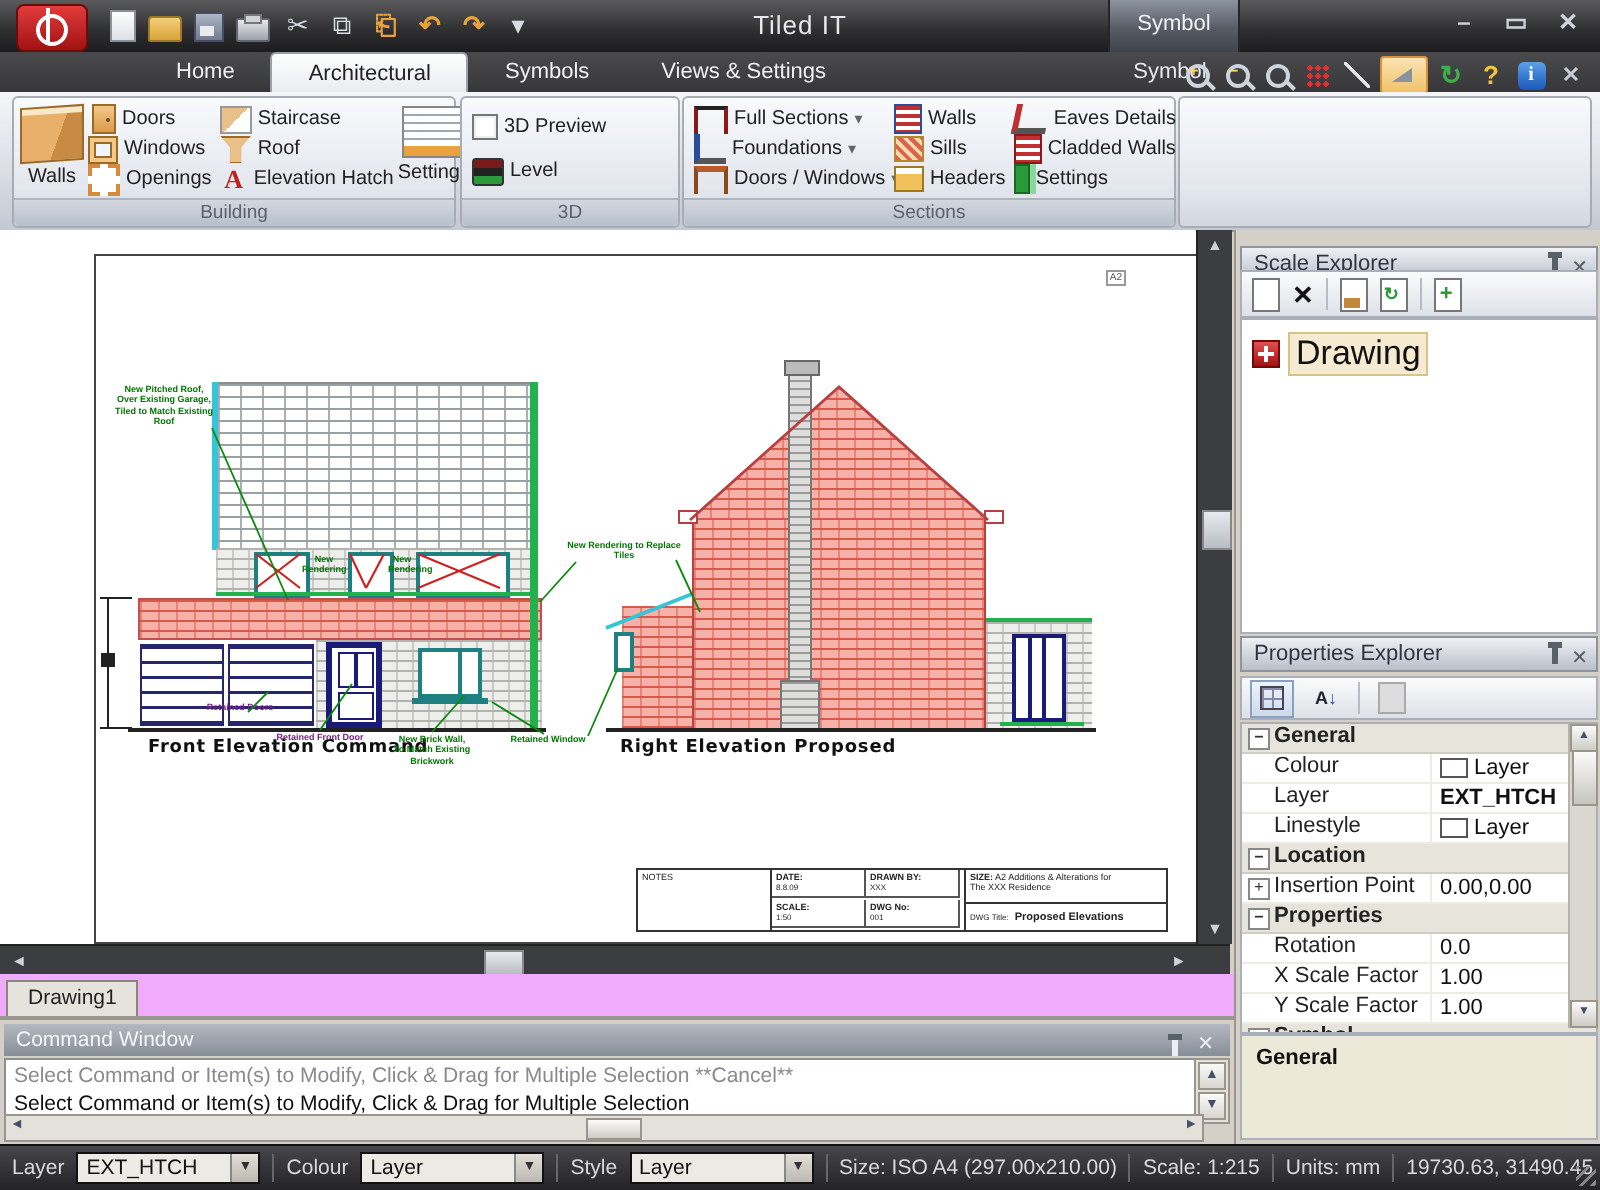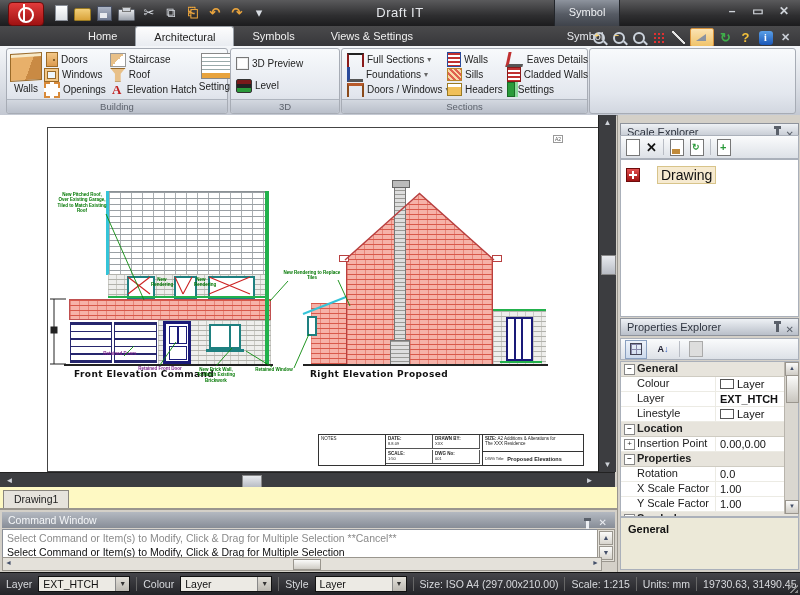--- a/index.html
+++ b/index.html
@@ -106,21 +106,21 @@
   .tb-proj{flex:1;border-bottom:1px solid #333;padding:1px 2px;white-space:pre-line;font-size:4.5px;}
   .tb-title{height:11px;padding:1px 2px;display:flex;gap:3px;align-items:center;}
   .tb-title .big{font-size:5.5px;font-weight:bold;}
   
   .vscroll{left:598px;top:115px;width:17px;height:357px;background:#3c3d40;border-left:1px solid #222;}
   .vscroll .arrow,.hscroll .arrow{position:absolute;color:#cfd3d9;font-size:8px;line-height:13px;width:15px;text-align:center;}
   .vthumb{position:absolute;left:2px;top:140px;width:13px;height:18px;background:linear-gradient(#e8eaee,#b8bcc4);border:1px solid #888;}
   .hscroll{left:0;top:472px;width:615px;height:15px;background:#3c3d40;border-top:1px solid #222;}
   .hthumb{position:absolute;left:242px;top:2px;width:18px;height:11px;background:linear-gradient(#e8eaee,#b8bcc4);border:1px solid #888;}
   
-  .doctabs{left:0;top:487px;width:617px;height:22px;background:#fef9c3;border-bottom:1px solid #9a968e;display:flex;align-items:flex-end;padding-left:3px;box-sizing:border-box;}
+  .doctabs{left:0;top:487px;width:617px;height:22px;background:#f0abfc;border-bottom:1px solid #9a968e;display:flex;align-items:flex-end;padding-left:3px;box-sizing:border-box;}
   .dtab{font-size:10.5px;color:#222;padding:2px 10px 3px;border:1px solid #8a867e;border-bottom:none;background:#e6e3dc;margin-right:1px;}
   .dtab.active{background:#f8f6f2;border-top:2px solid #e8952f;padding-top:3px;}
   
   .cmd{left:0;top:509px;width:617px;height:63px;background:#d4d0c8;border-top:1px solid #9a968e;}
   .cmd-title{position:absolute;left:2px;top:2px;right:2px;height:16px;background:linear-gradient(#b4b9c1,#878d97);color:#f4f6f8;font-size:10.5px;line-height:16px;padding-left:6px;}
   .cmd-title .mini-ico{position:absolute;top:3px;font-size:10px;color:#eceef2;}
   .cmd-text{position:absolute;left:2px;top:19px;right:18px;height:31px;background:#fff;border:1px solid #8a8f98;font-size:10.5px;padding:1px 4px;box-sizing:border-box;}
   .cmd-l1{color:#8a8a8a;line-height:14px;white-space:nowrap;}
   .cmd-l2{color:#111;line-height:14px;white-space:nowrap;}
   .cmd-vscroll{position:absolute;right:2px;top:19px;width:16px;height:31px;background:#e4e1da;border:1px solid #9a968e;}
@@ -134,21 +134,21 @@
   .pt-icons{position:absolute;right:4px;top:2px;display:flex;gap:7px;color:#5a606a;font-size:10px;}
   .pin{width:3px;height:8px;background:#5a606a;position:relative;top:3px;}
   .pin::after{content:"";position:absolute;left:-2px;top:-3px;width:7px;height:3px;background:#5a606a;}
   .le-toolbar{position:absolute;left:2px;top:20px;right:2px;height:24px;background:linear-gradient(#fafbfc,#dde1e7);border:1px solid #aab0ba;display:flex;align-items:center;gap:6px;padding-left:5px;box-sizing:border-box;}
   .pageic{width:12px;height:15px;background:#fff;border:1px solid #777;position:relative;}
   .pageic.brown::after{content:"";position:absolute;left:1px;bottom:1px;width:8px;height:5px;background:#c08a3a;}
   .pageic.grefresh::after{content:"↻";position:absolute;left:1px;top:2px;color:#2a9a3a;font-size:9px;font-weight:bold;}
   .pageic.gplus::after{content:"+";position:absolute;left:2px;top:1px;color:#2a9a3a;font-size:11px;font-weight:bold;}
   .delx{color:#111;font-size:13px;font-weight:bold;line-height:15px;}
   .le-list{position:absolute;left:2px;top:44px;right:2px;height:156px;background:#fff;border:1px solid #aab0ba;}
-  .le-item{position:absolute;left:5px;top:6px;display:flex;align-items:center;gap:17px;font-size:14px;color:#111;justify-content:space-between;}
+  .le-item{position:absolute;left:5px;top:6px;display:flex;align-items:center;gap:4px;font-size:17px;color:#111;justify-content:space-between;}
   .sym-ico{width:12px;height:12px;background:linear-gradient(#e25050,#a01212);border:1px solid #6d0b0b;position:relative;}
   .sym-ico::after{content:"";position:absolute;left:5px;top:2px;width:2px;height:8px;background:#fff;}
   .sym-ico::before{content:"";position:absolute;left:2px;top:5px;width:8px;height:2px;background:#fff;}
   .le-item .lbl{background:#f6ead0;border:1px solid #d8c48a;padding:0 3px;}
   
   .pe-toolbar{position:absolute;left:2px;top:223px;right:2px;height:22px;background:linear-gradient(#fafbfc,#dde1e7);border:1px solid #aab0ba;display:flex;align-items:center;gap:5px;padding-left:4px;box-sizing:border-box;}
   .pbtn{width:20px;height:17px;border:1px solid #8aa0c0;background:linear-gradient(#eef3fa,#ccd9ec);display:flex;align-items:center;justify-content:center;}
   .pbtn.flat{border-color:transparent;background:none;}
   .catgrid{width:10px;height:10px;border:1px solid #445;background:linear-gradient(90deg,#88a 1px,transparent 1px),linear-gradient(#88a 1px,transparent 1px);background-size:5px 5px;}
   .az{font-size:9px;color:#223;font-weight:bold;}
@@ -176,21 +176,21 @@
   .sb-txt{white-space:nowrap;flex:none;}
   .grip{position:absolute;right:2px;bottom:2px;width:10px;height:10px;background:repeating-linear-gradient(135deg,#888 0 1.5px,transparent 1.5px 4px);}
 </style>
 </head>
 <body>
 
 <div id="app">
 
   <div class="abs titlebar">
     <div class="abs applogo"></div>
-    <div class="abs title-text">Draft IT</div>
+    <div class="abs title-text">Tiled IT</div>
     <div class="abs qat">
       <span class="qi page"></span>
       <span class="qi folder"></span>
       <span class="qi floppy"></span>
       <span class="qi printer"></span>
       <span class="qi glyph">✂</span>
       <span class="qi glyph">⧉</span>
       <span class="qi glyph orange">⎗</span>
       <span class="qi glyph orange">↶</span>
       <span class="qi glyph orange">↷</span>

